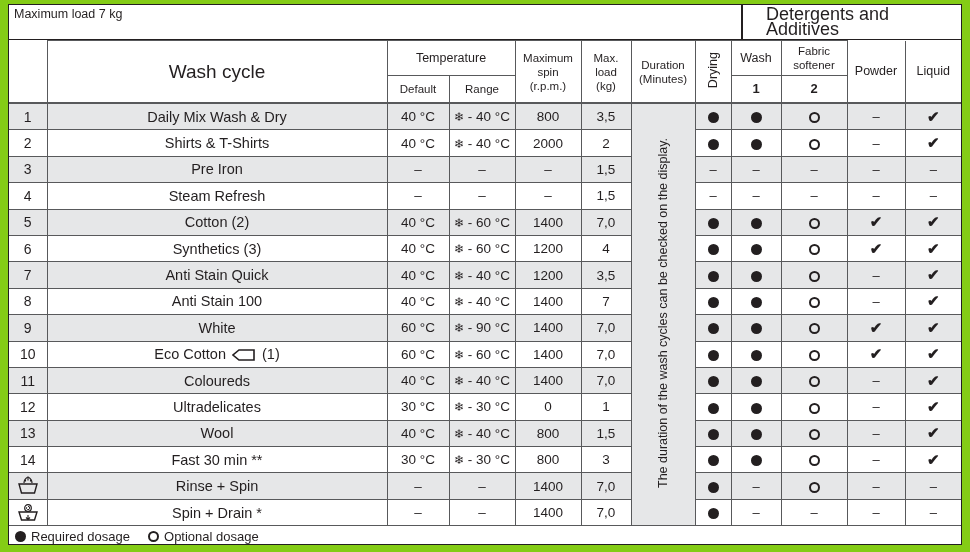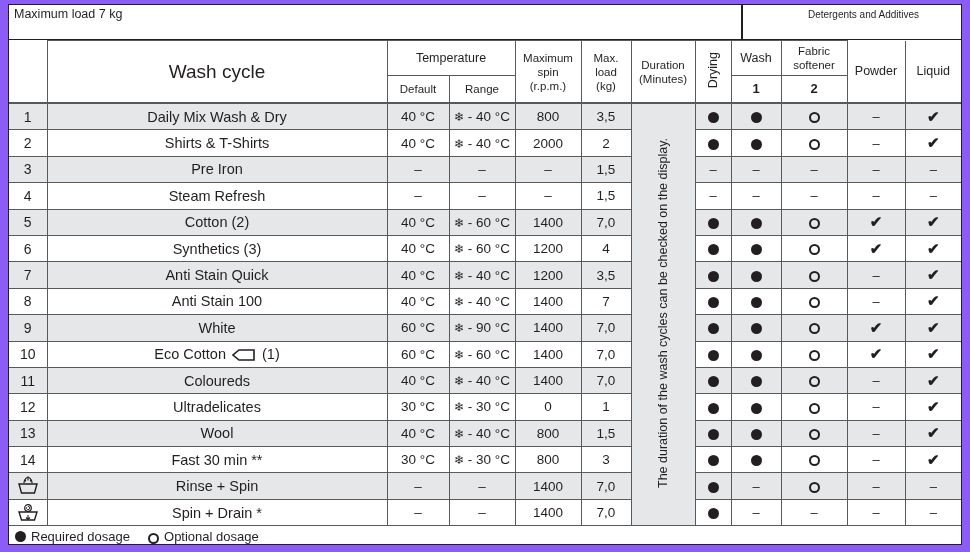--- a/index.html
+++ b/index.html
@@ -5,21 +5,21 @@
   * { box-sizing: border-box; }
   html, body {
     margin: 0; padding: 0;
     background: #ffffff;
     font-family: "Liberation Sans", sans-serif;
   }
   #page {
     position: relative;
     width: 970px;
     height: 552px;
-    background: #8b5cf6;
+    background: #84cc16;
     overflow: hidden;
   }
 
   
   .frame {
     position: absolute;
     left: 8px;
     top: 4px;
     width: 954px;
     height: 541px;
@@ -63,24 +63,24 @@
     color: #231f20;
     white-space: nowrap;
   }
   .tophead {
     flex: 1 1 auto;
     display: flex;
   }
   .tophead > div {
     flex: 1 1 0;
     border-bottom: 1.5px solid #231f20;
-    font-size: 10px;
+    font-size: 18px;
     line-height: 15px;
     padding-top: 2px;
-    text-align: center;
+    text-align: left;
     color: #231f20;
     padding-left: 23px;
   }
   .tophead > div.sepl { border-left: 1.5px solid #231f20; }
 
   
   .headband {
     position: absolute;
     left: 0; top: 35px;
     width: 100%;
@@ -159,21 +159,21 @@
     width: 100%;
     height: 20px;
     display: flex;
     align-items: center;
     padding-left: 6px;
     gap: 8px;
     font-size: 13px;
     color: #231f20;
   }
   .legend .lgitem { display: flex; align-items: center; gap: 5px; }
-  .legend .lgitem:last-of-type { margin-left: 10px; align-items: flex-end; }
+  .legend .lgitem:last-of-type { margin-left: 10px; }
 </style>
 </head>
 <body>
 
 <div id="page">
   <div class="frame">
 
     <div class="topbar">
       <div class="topinfo">
         <div>Maximum load 7 kg</div>

